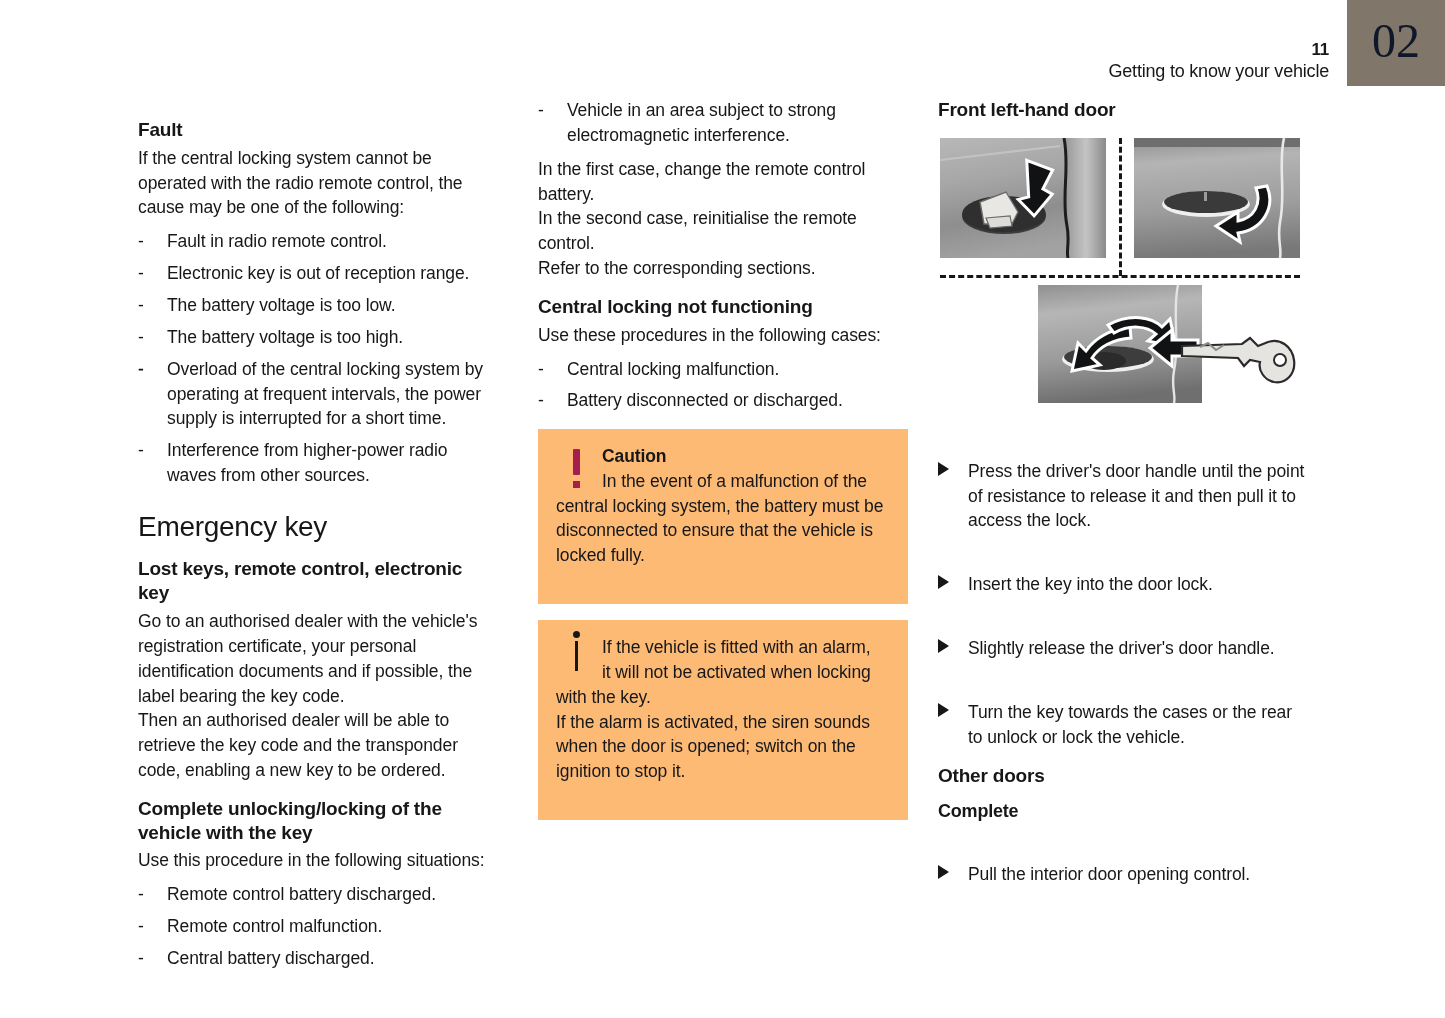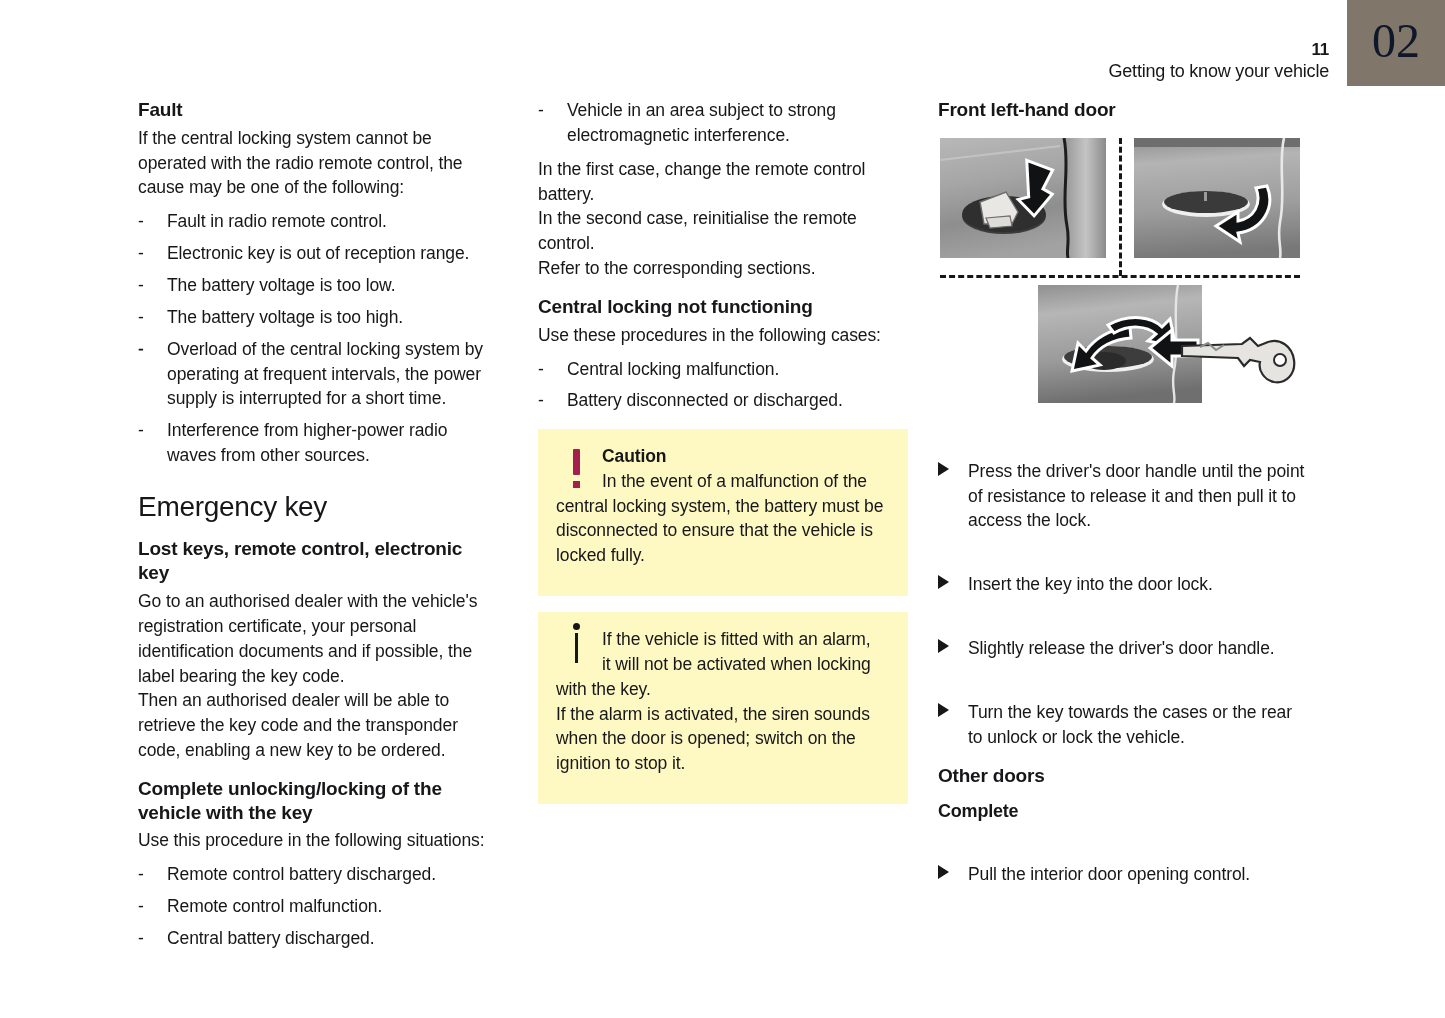--- a/index.html
+++ b/index.html
@@ -59,21 +59,21 @@
   
   #content {
     position: absolute;
     top: 98px; left: 0;
     width: 1445px;
   }
   .col {
     position: absolute;
     top: 0;
   }
-  #col1 { left: 138px; width: 358px; }
+  #col1 { left: 138px; width: 358px; margin-top: 20px; }
   #col2 { left: 538px; width: 370px; }
   #col3 { left: 938px; width: 372px; }
 
   
   h1.title {
     font-size: 28px;
     font-weight: normal;
     margin: 22px 0 8px 0;
     line-height: 1.2;
     letter-spacing: -0.3px;
@@ -126,22 +126,22 @@
     position: absolute;
     left: 0; top: 3px;
     width: 0; height: 0;
     border-left: 11px solid #17171a;
     border-top: 7px solid transparent;
     border-bottom: 7px solid transparent;
   }
 
   
   .notebox {
-    background: #fef9c3;
-    padding: 15px 18px 28px 18px;
+    background: #fdba74;
+    padding: 15px 18px 36px 18px;
     margin-top: 16px;
   }
   .notebox .ntext {
     font-size: 17.5px;
     line-height: 1.42;
     letter-spacing: -0.1px;
   }
   .notebox .firstline {
     display: block;
     padding-left: 46px;

